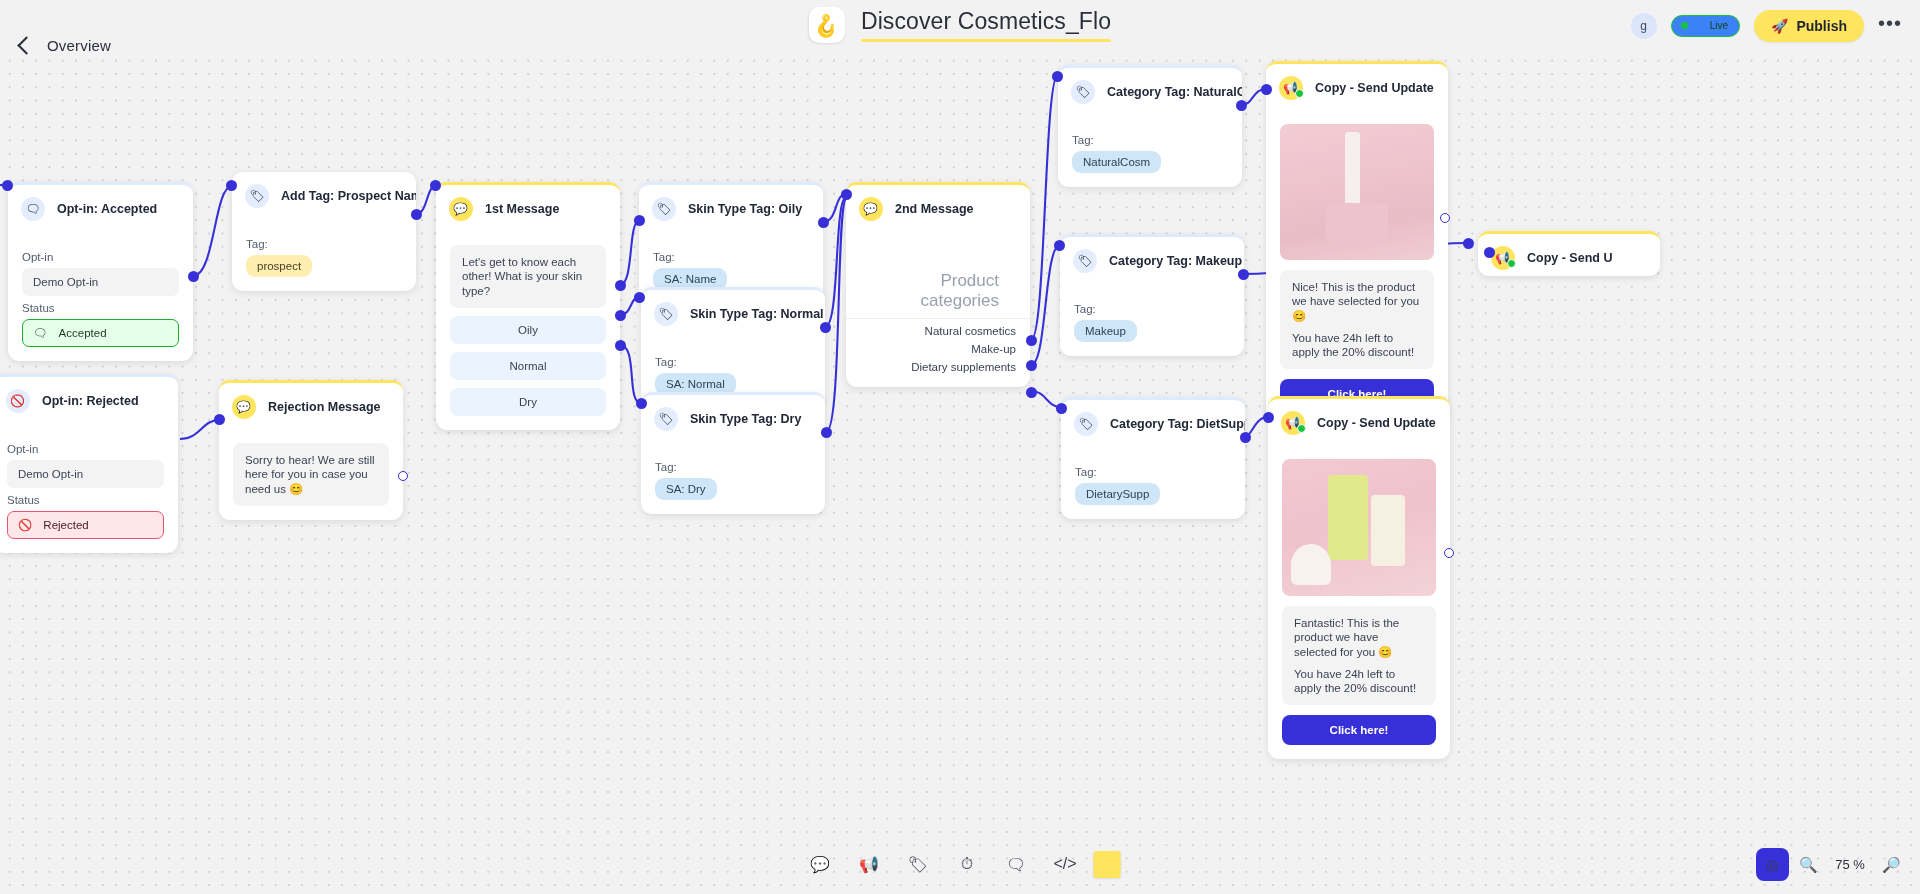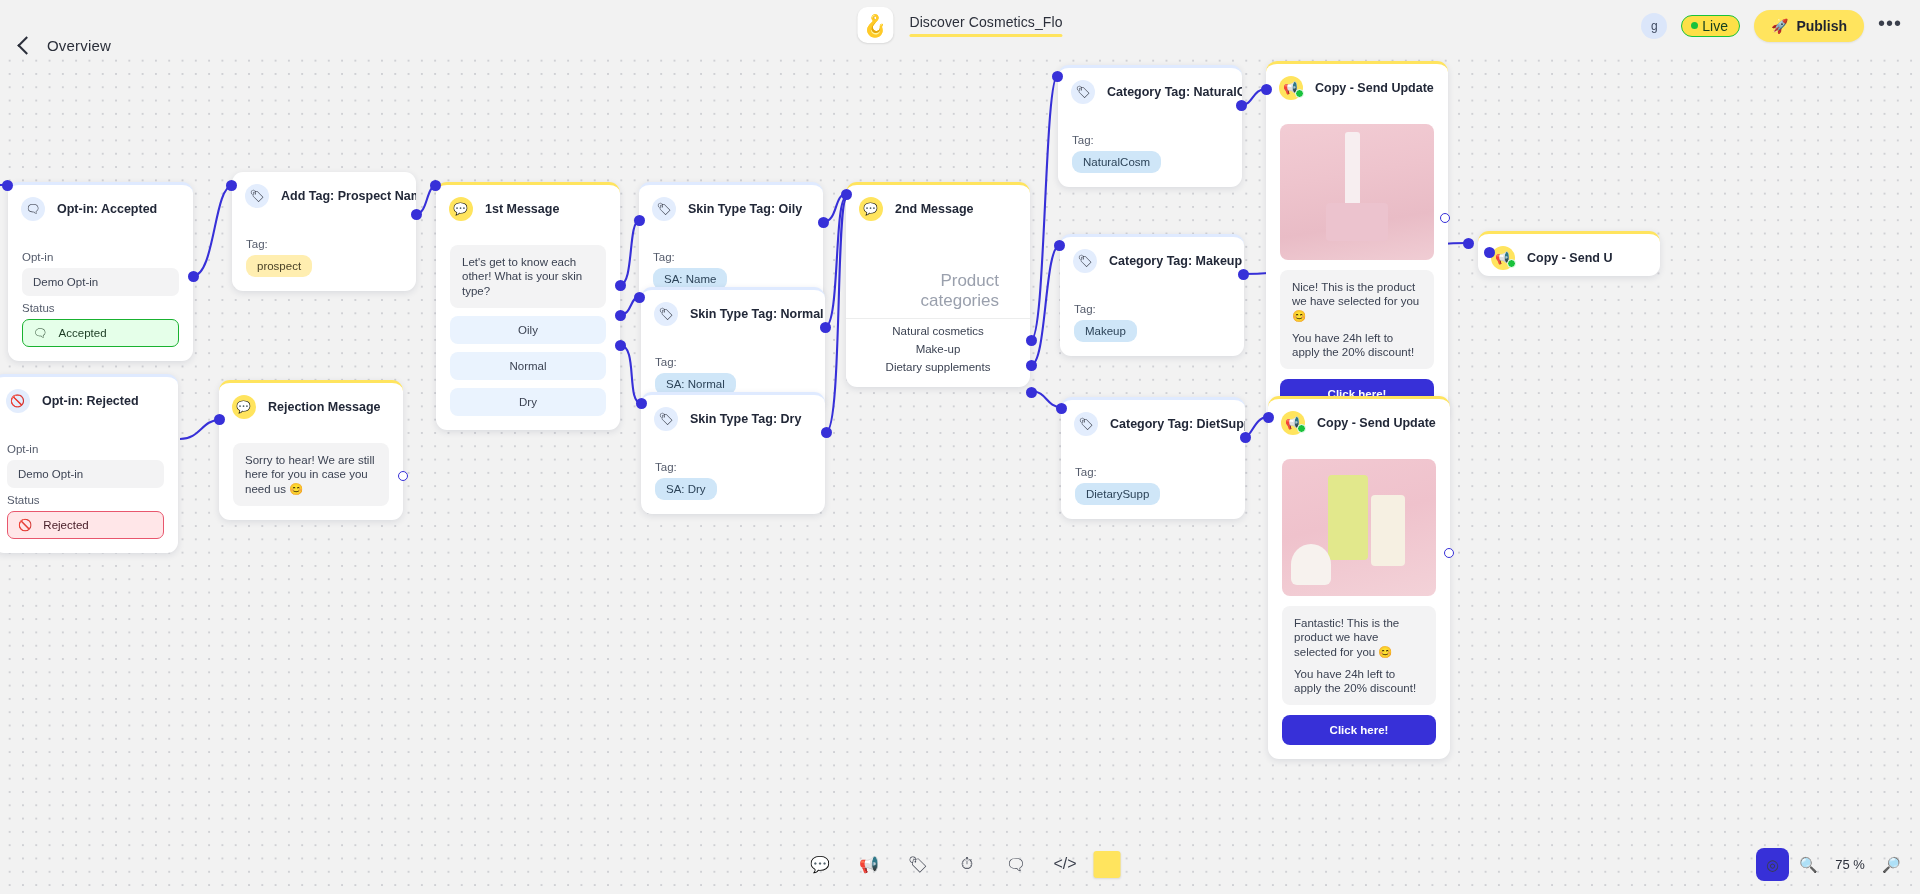--- a/index.html
+++ b/index.html
@@ -28,33 +28,33 @@
     position:absolute; left:50%; top:7px; transform:translateX(-50%);
     display:flex; align-items:center; gap:16px;
   }
   #flow-avatar {
     width:36px; height:36px; border-radius:10px; background:#ffffff;
     display:flex; align-items:center; justify-content:center;
     box-shadow:0 1px 2px rgba(0,0,0,.10);
     font-size:21px; line-height:1;
   }
   #flow-title-wrap { position:relative; padding-bottom:7px; }
-  #flow-title { font-size:14px; color:#2b2f3a; letter-spacing:.1px; white-space:nowrap; }
+  #flow-title { font-size:23px; color:#2b2f3a; letter-spacing:.1px; white-space:nowrap; }
   #flow-title-underline { position:absolute; left:0; right:0; bottom:0; height:3px; background:#ffe45e; border-radius:2px; }
 
   #topbar-right { position:absolute; right:18px; top:0; height:51px; display:flex; align-items:center; gap:14px; }
   #user-avatar {
     width:26px; height:26px; border-radius:50%; background:#dbe6fa; color:#3f4a61;
     font-size:12px; display:flex; align-items:center; justify-content:center;
   }
   #live-pill {
-    display:flex; align-items:center; gap:4px;
+    display:flex; align-items:center; gap:22px;
     border:1.3px solid #19c23c; border-radius:14px;
-    height:22px; padding:0 11px 0 9px; background:#fde047;
-    font-size:14px; color:#15401f; cursor:pointer;
+    height:22px; padding:0 11px 0 9px; background:#3b82f6;
+    font-size:10px; color:#15401f; cursor:pointer;
   }
   #live-dot { width:7px; height:7px; border-radius:50%; background:#19c23c; }
   #publish-btn {
     display:flex; align-items:center; gap:8px;
     background:#ffe45e; border-radius:18px; height:32px; padding:0 17px;
     font-size:14px; font-weight:bold; color:#1f2330; cursor:pointer;
     box-shadow:0 1px 2px rgba(0,0,0,.08);
   }
   #more-menu { font-size:20px; color:#3a3f4c; letter-spacing:1px; cursor:pointer; line-height:12px; padding-bottom:6px;}
 
@@ -105,21 +105,21 @@
   .msg-bubble {
     background:#f3f3f4; border-radius:8px; padding:10px 12px;
     font-size:11.5px; line-height:1.24; color:#3b4252;
   }
   .reply-btn {
     background:#eaf3fe; border-radius:8px; text-align:center;
     padding:8px 0; font-size:11.5px; color:#3b4252; margin-top:8px; cursor:pointer;
   }
   .cat-caption { font-size:17px; color:#9aa0ad; text-align:right; padding:0 31px; }
   .cat-divider { height:1px; background:#eceded; margin:7px 0 0; }
-  .cat-row { font-size:11.5px; color:#3b4252; text-align:center; padding:6px 14px 0; }
+  .cat-row { font-size:11.5px; color:#3b4252; text-align:right; padding:6px 14px 0; }
   .cta-btn {
     background:#3730d8; color:#fff; border-radius:8px; text-align:center;
     padding:9px 0; font-size:11.5px; font-weight:bold; cursor:pointer;
   }
   .live-badge {
     position:absolute; width:9px; height:9px; border-radius:50%;
     background:#19c23c; border:1.5px solid #fff;
   }
 
   

